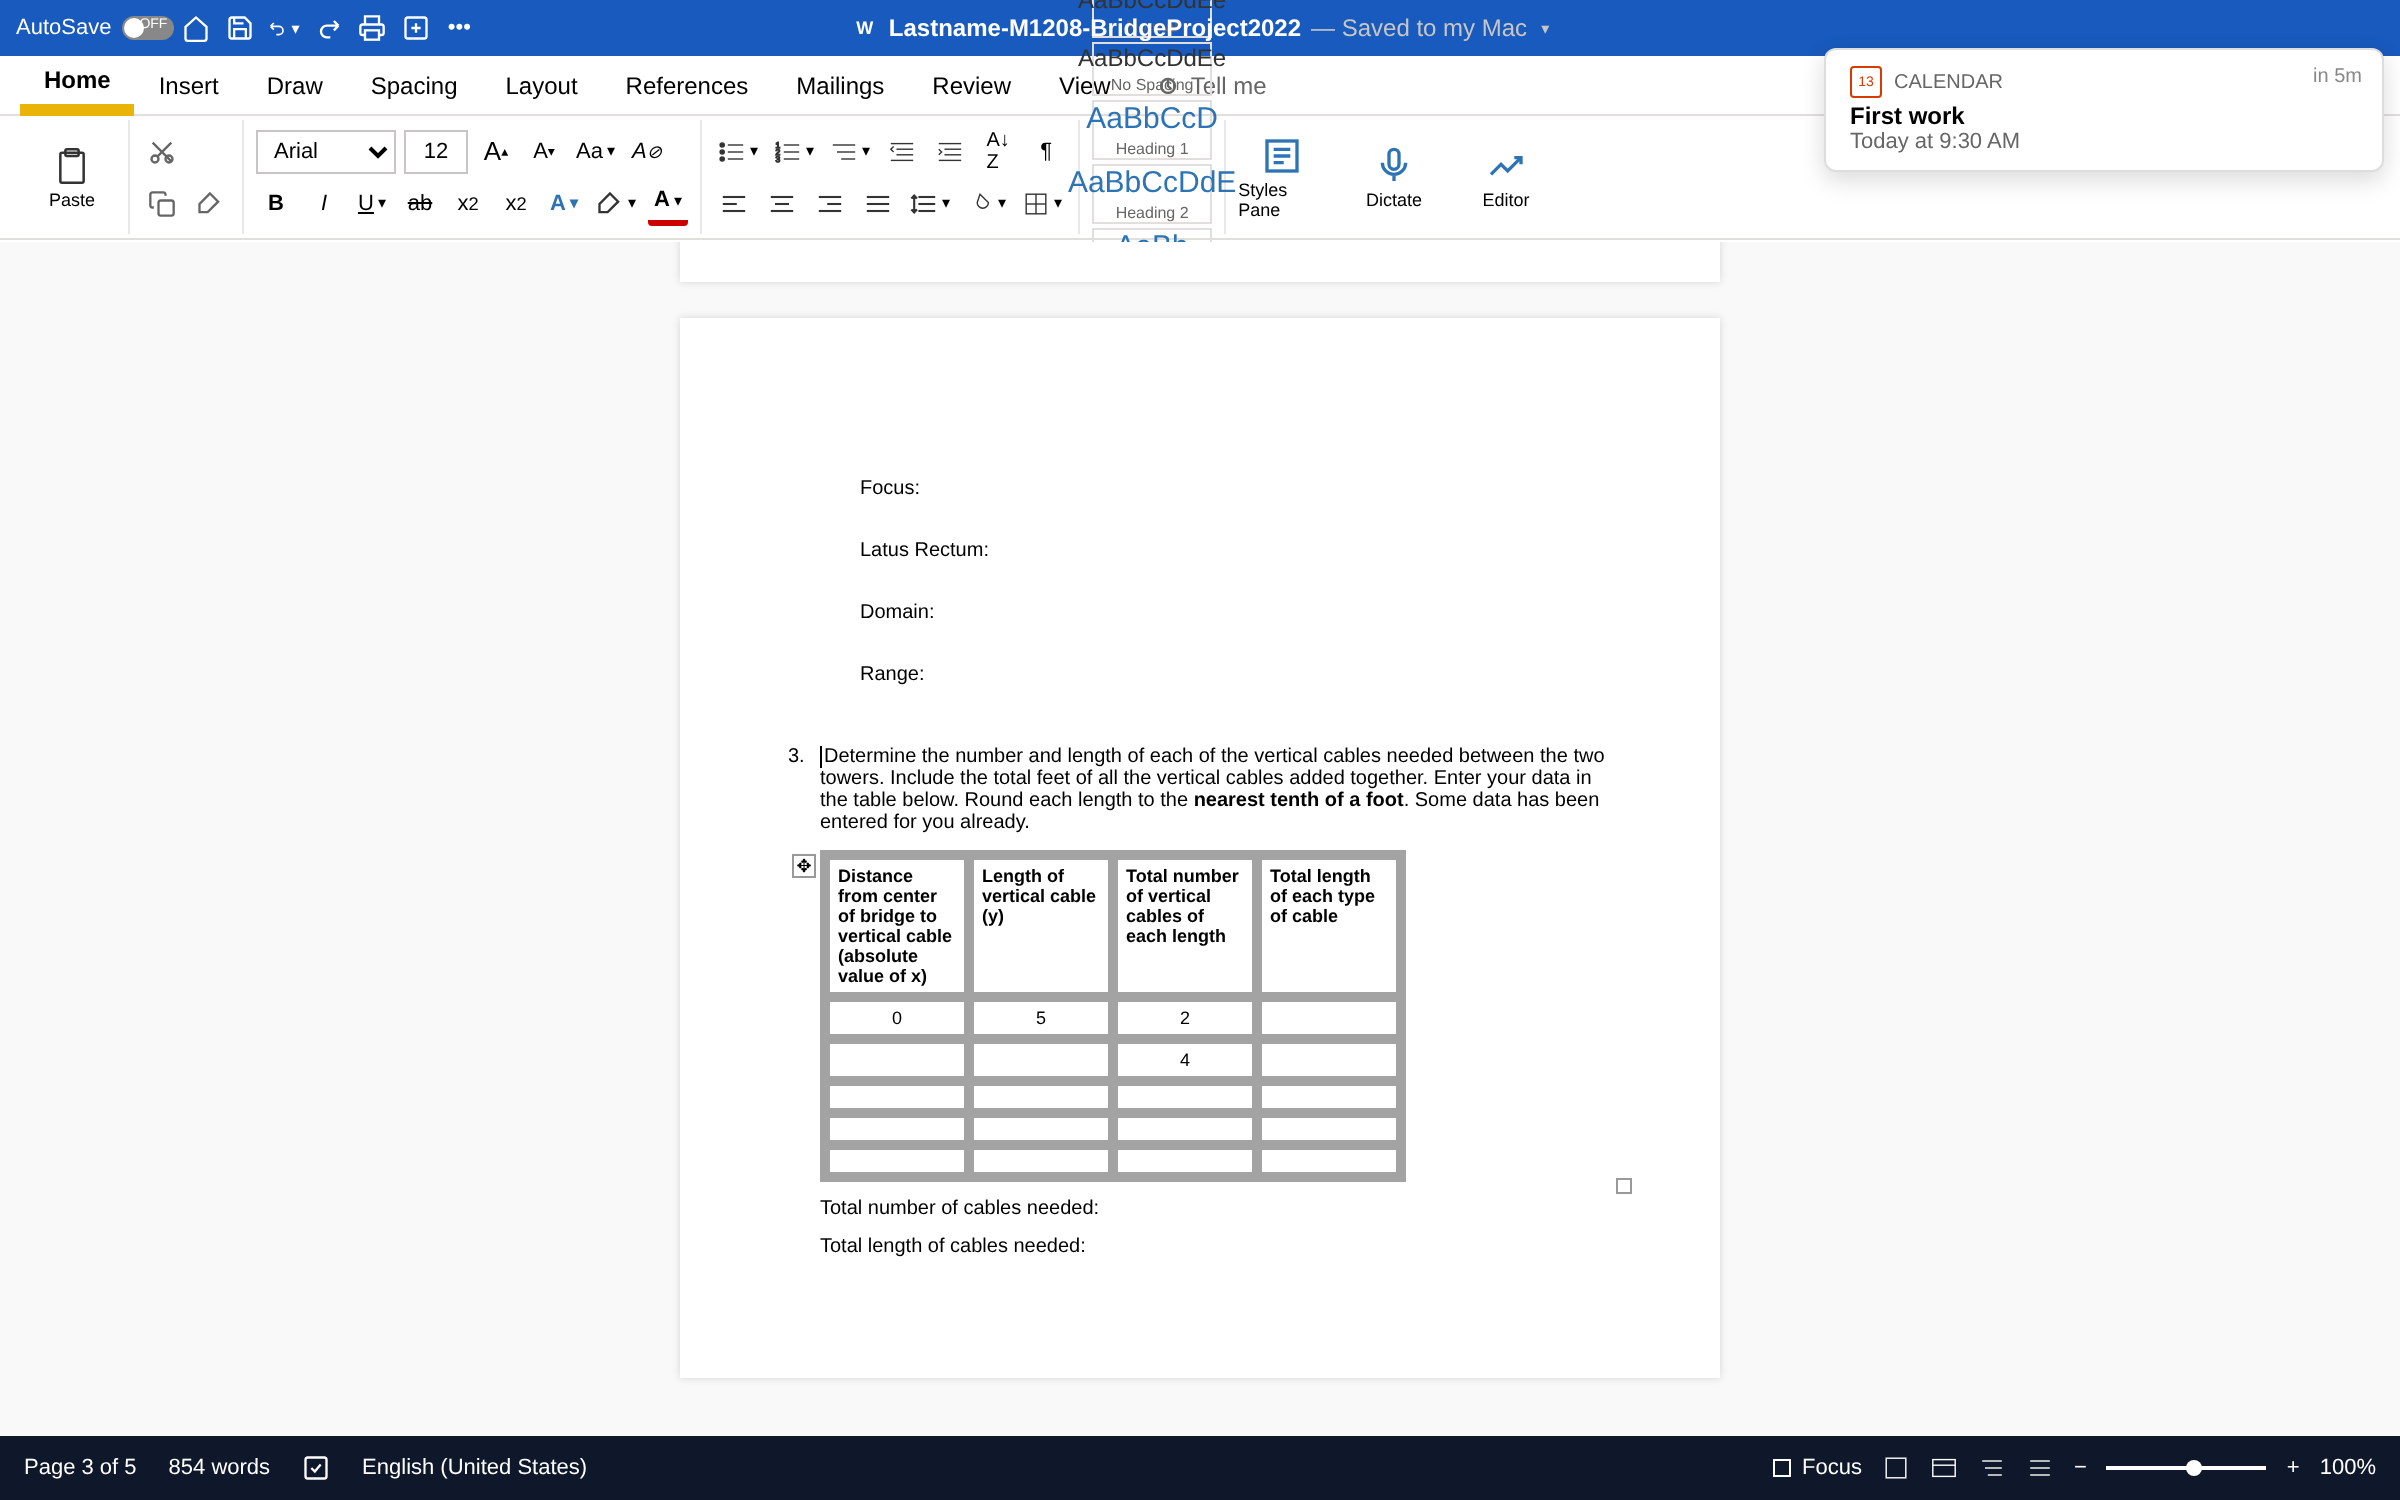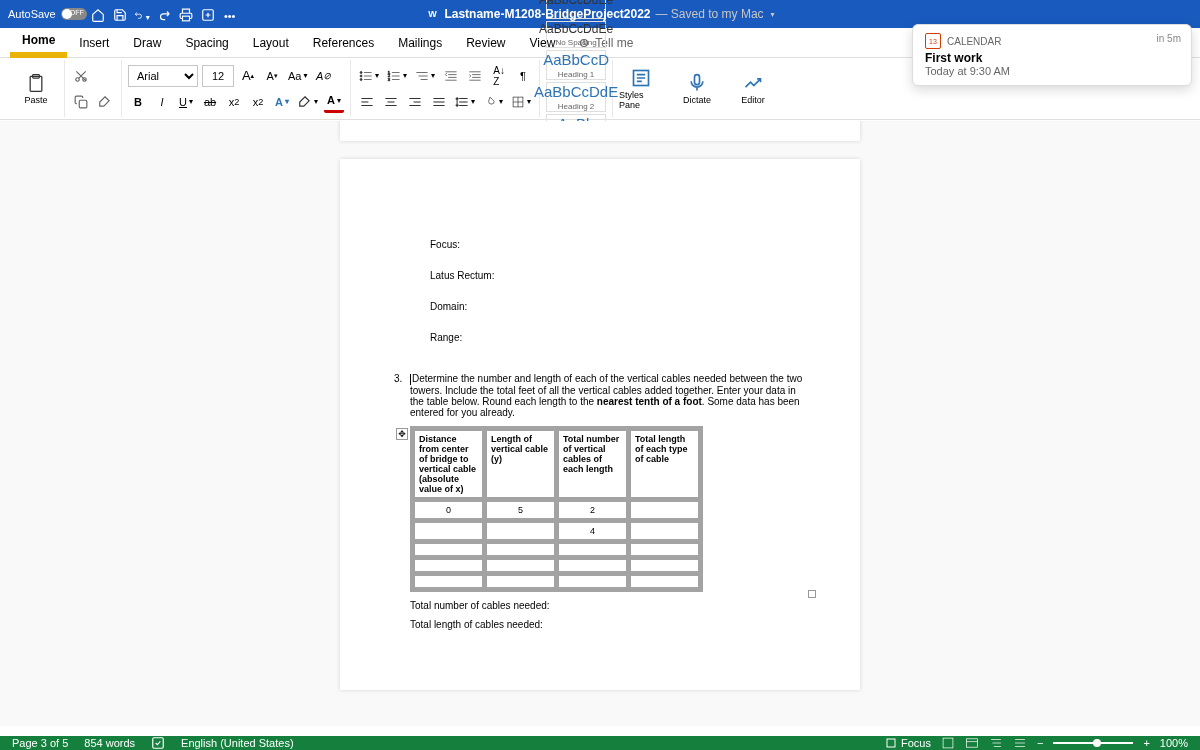--- a/index.html
+++ b/index.html
@@ -8,21 +8,21 @@
 .autosave { display:flex; align-items:center; gap:5px; }
 .toggle { width:26px; height:12px; background:#888; border-radius:6px; position:relative; display:inline-block; }
 .toggle::before { content:"OFF"; position:absolute; left:9px; top:1px; font-size:7px; color:#fff; }
 .toggle::after { content:""; width:10px; height:10px; background:#fff; border-radius:50%; position:absolute; left:1px; top:1px; }
 .tb-icon { width:16px; height:16px; display:flex; align-items:center; justify-content:center; color:#555; margin:0 3px; cursor:pointer; }
 .doctitle { position:absolute; left:50%; transform:translateX(-50%); display:flex; align-items:center; gap:5px; font-size:12px; }
 .doctitle .word-icon { width:14px; height:14px; background:#185abd; color:#fff; font-size:9px; font-weight:bold; display:flex; align-items:center; justify-content:center; border-radius:2px; }
 .doctitle b { color:#fff; font-weight:600; }
 .doctitle .saved { color:#c8c6c4; }
 .titlebar { background:#185abd; color:#fff; }
-.titlebar .autosave,.titlebar .tb-icon { color:#fff;align-items:flex-end; }
+.titlebar .autosave,.titlebar .tb-icon { color:#fff; }
 .tabs { height:30px; background:#fff; display:flex; align-items:center; padding:0 10px; border-bottom:1px solid #e1dfdd; font-size:12px; }
 .tab { padding:0 12px; height:30px; display:flex; align-items:center; cursor:pointer; }
 .tab.active { border-bottom:6px solid #eab308; font-weight:600; }
 .tell-me { display:flex; align-items:center; gap:4px; color:#666; margin-left:10px; }
 .ribbon { height:62px; background:#fff; border-bottom:1px solid #e1dfdd; display:flex; align-items:stretch; padding:2px 8px; font-size:11px; }
 .rgroup { display:flex; flex-direction:column; justify-content:center; padding:0 6px; border-right:1px solid #e8e8e8; }
 .rrow { display:flex; align-items:center; gap:4px; height:26px; }
 .rbtn { min-width:20px; height:22px; display:flex; align-items:center; justify-content:center; cursor:pointer; padding:0 2px; border-radius:2px; }
 select,input.fsize { border:1px solid #c8c6c4; font-size:11px; height:22px; padding:0 4px; background:#fff; }
 select.font { width:70px; }
@@ -39,21 +39,21 @@
 .page2 { margin-top:18px; }
 .field { margin:20px 0; padding-left:40px; }
 .q3 { padding-left:20px; }
 .q3 .num { float:left; margin-left:-16px; }
 .datatable { border-collapse:collapse; margin-top:8px; font-size:9px; position:relative; }
 .datatable td,.datatable th { border:5px solid #a3a3a3; padding:3px 4px; vertical-align:top; text-align:left; font-weight:normal; }
 .datatable th { font-weight:bold; width:72px; }
 .datatable td { width:72px; height:16px; text-align:center; }
 .handle { position:absolute; width:12px; height:12px; border:1px solid #999; background:#fff; font-size:9px; display:flex; align-items:center; justify-content:center; }
 .totals { margin-top:8px; }
-.statusbar { position:absolute; bottom:0; left:0; right:0; height:14px; background:#15803d; color:#fff; display:flex; align-items:center; font-size:11px; padding:0 12px; gap:16px; }
+.statusbar { position:absolute; bottom:0; left:0; right:0; height:32px; background:#0f172a; color:#fff; display:flex; align-items:center; font-size:11px; padding:0 12px; gap:16px; }
 .statusbar .right { margin-left:auto; display:flex; align-items:center; gap:10px; }
 .zoom-slider { width:80px; height:2px; background:#fff; position:relative; }
 .zoom-slider::after { content:""; width:8px; height:8px; background:#fff; border-radius:50%; position:absolute; left:50%; top:-3px; }
 .notif { position:absolute; top:24px; right:8px; width:280px; background:#fff; border:1px solid #ddd; border-radius:6px; box-shadow:0 4px 12px rgba(0,0,0,.15); padding:8px 12px; font-size:11px; z-index:10; }
 .notif .hd { display:flex; align-items:center; gap:6px; color:#666; font-size:10px; }
 .notif .cal-ic { width:16px; height:16px; background:#fff; border:1px solid #d83b01; border-radius:2px; font-size:7px; color:#d83b01; display:flex; align-items:center; justify-content:center; }
 .notif .title { font-weight:600; margin-top:2px; font-size:12px; }
 .notif .time { color:#666; font-size:11px; }
 .notif .in5m { position:absolute; top:8px; right:10px; color:#888; font-size:10px; }
 .chev { font-size:8px; margin-left:2px; }

